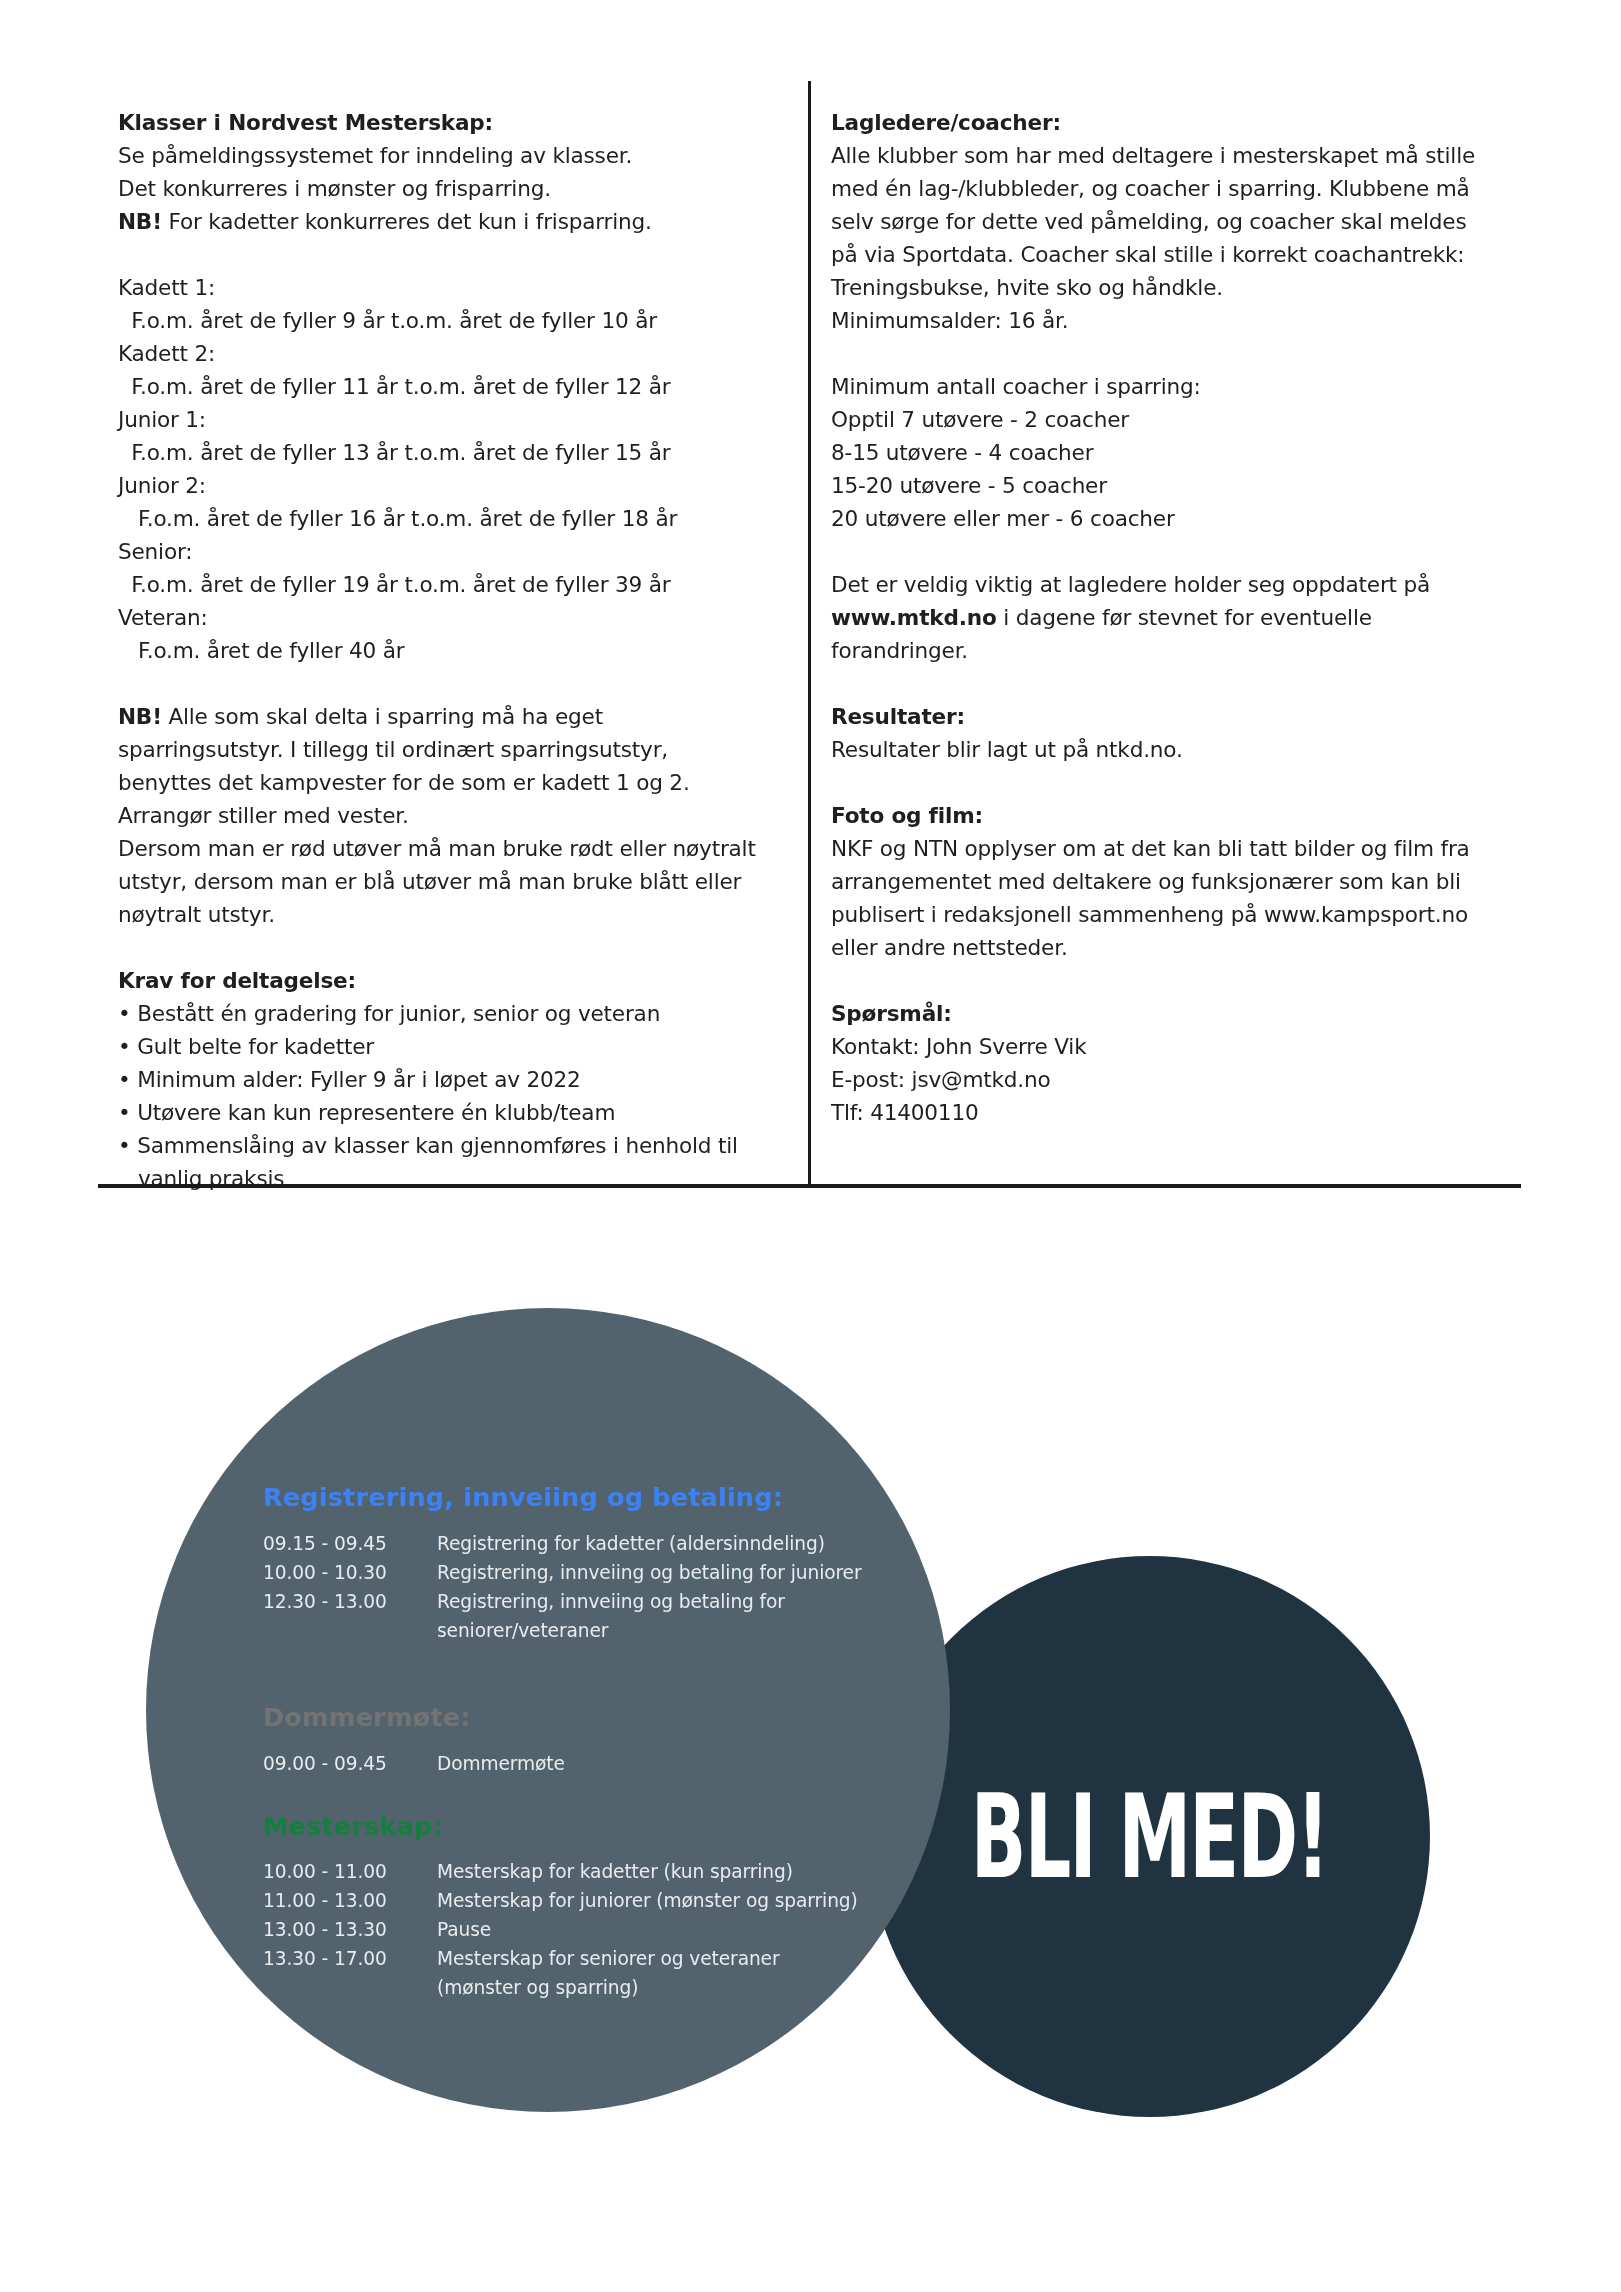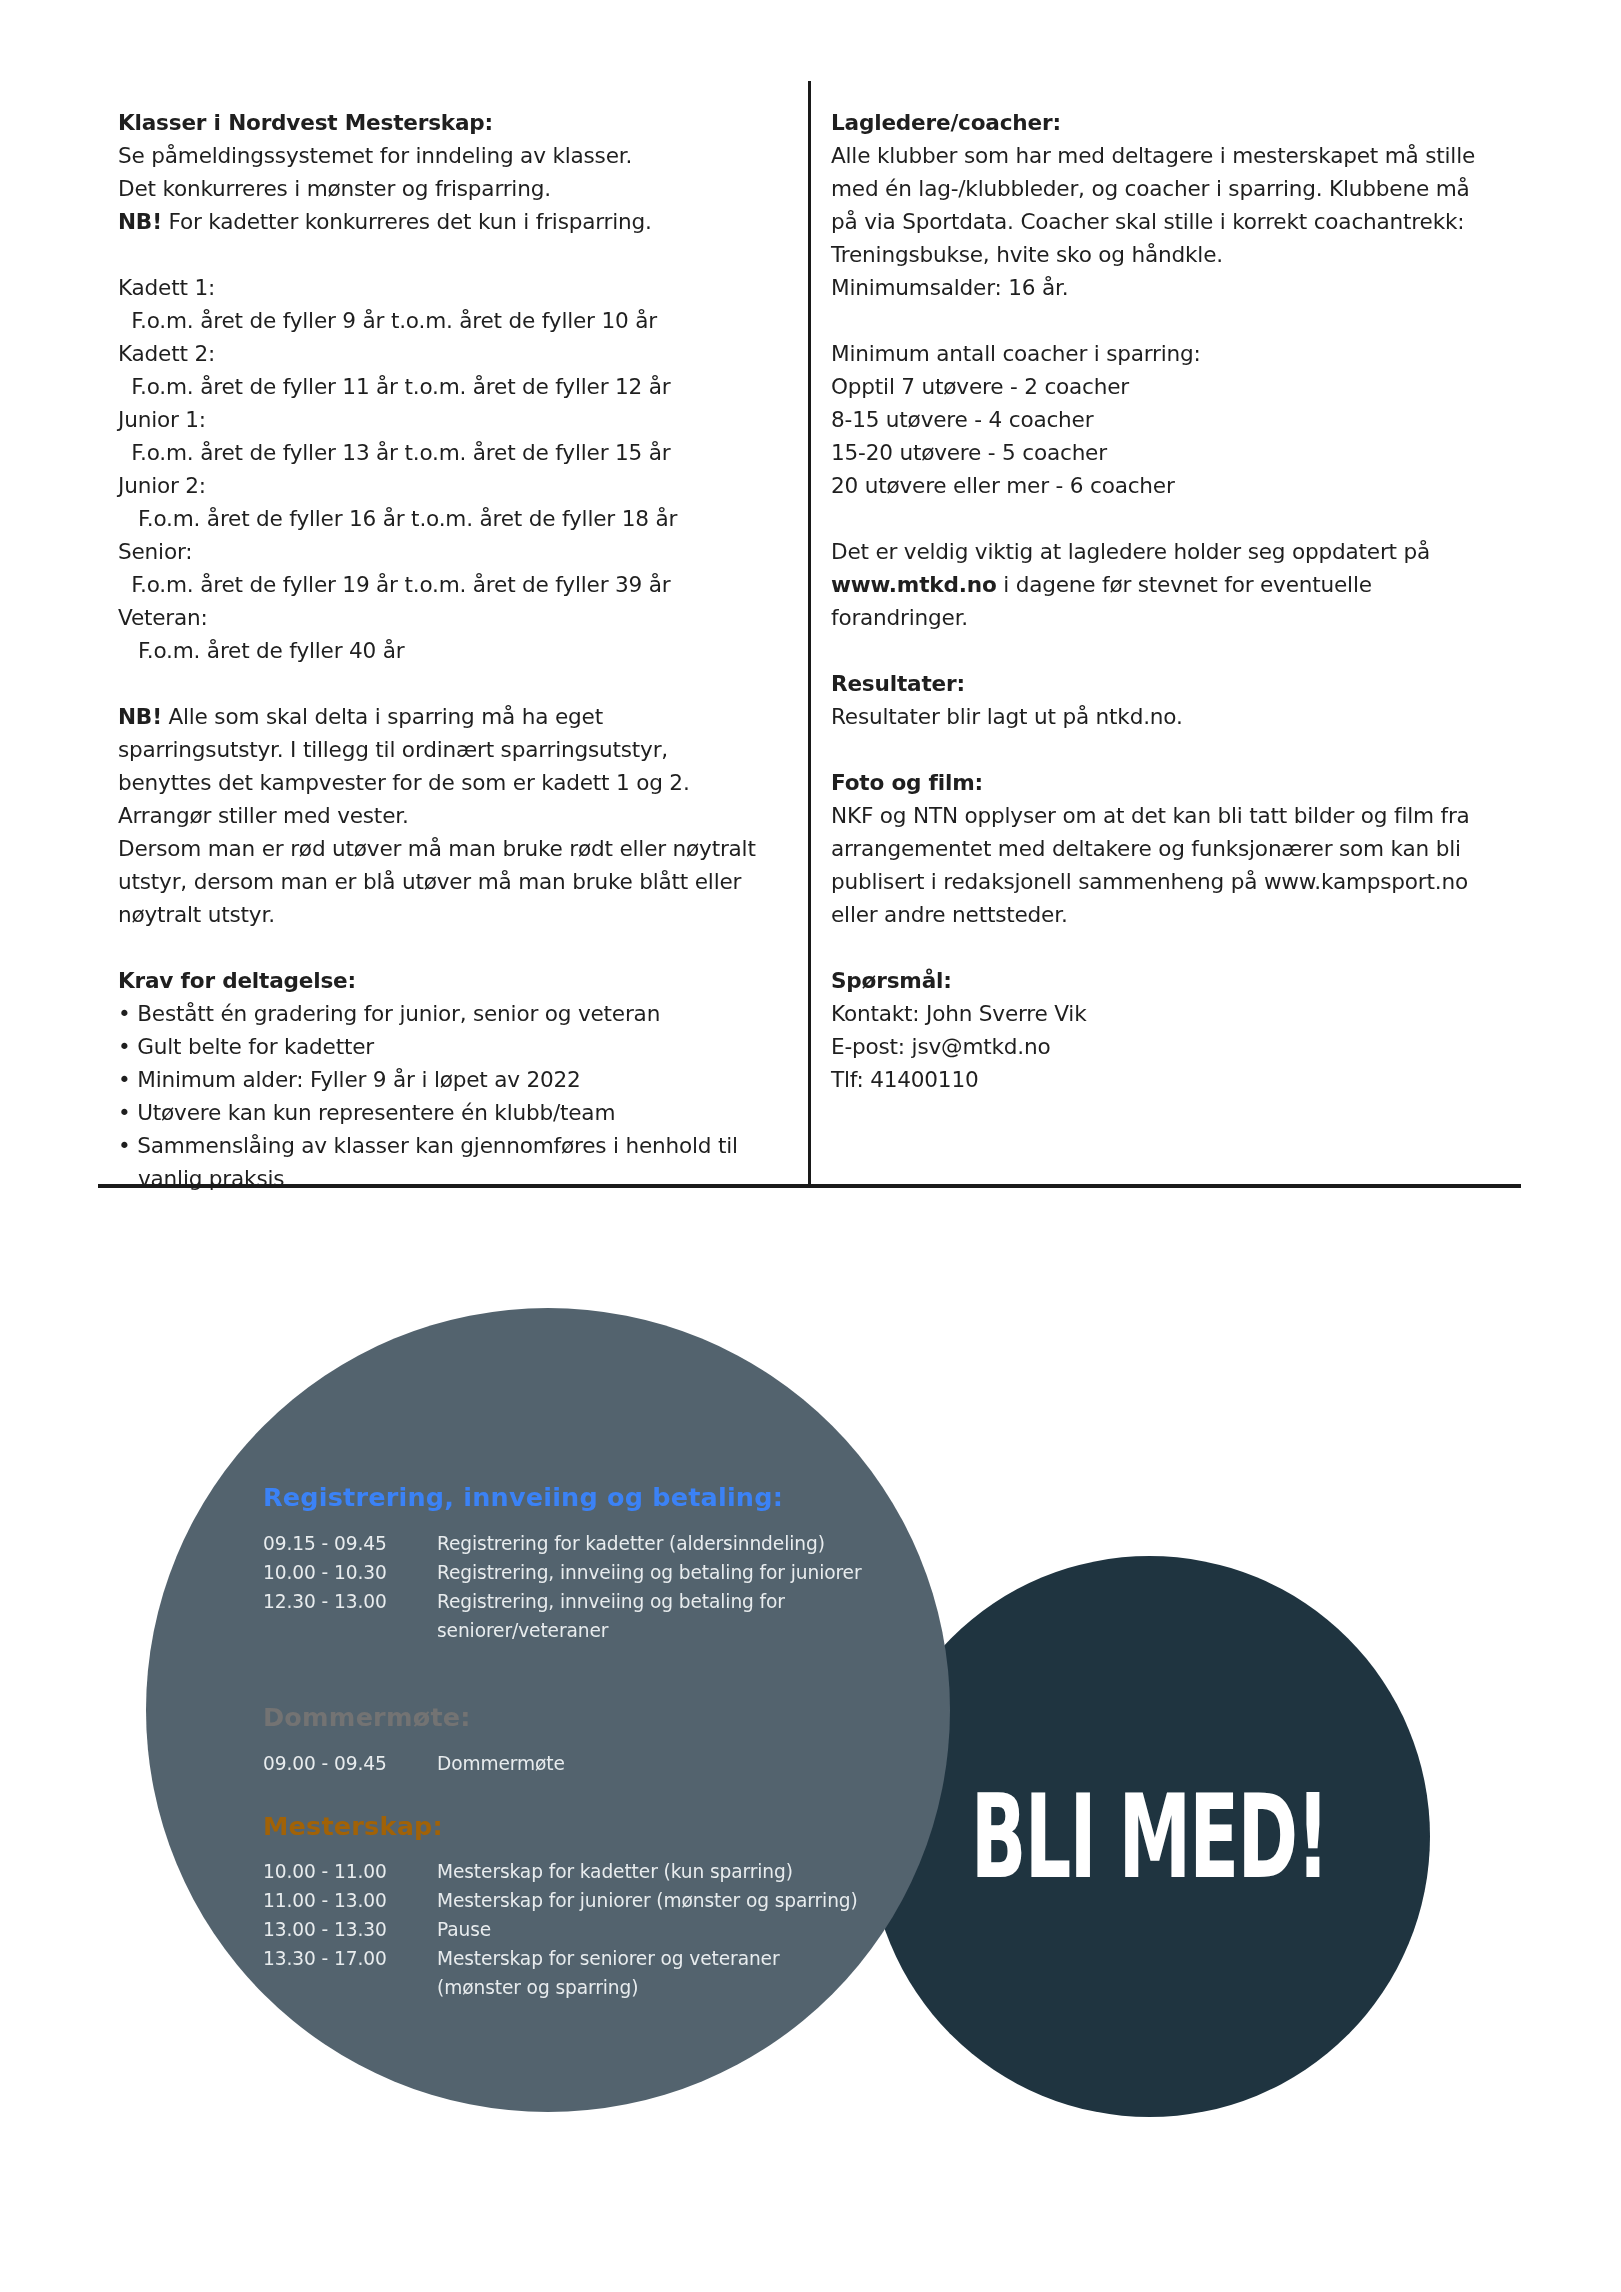--- a/index.html
+++ b/index.html
@@ -120,20 +120,21 @@
       <div class="line">• Sammenslåing av klasser kan gjennomføres i henhold til</div>
       <div class="line">   vanlig praksis</div>
     </section>
 
   <div class="v-divider" style="background: rgb(26, 26, 26);"></div>
 
   <section class="col col-right">
       <div class="line"><span class="b">Lagledere/coacher:</span></div>
       <div class="line">Alle klubber som har med deltagere i mesterskapet må stille</div>
       <div class="line">med én lag-/klubbleder, og coacher i sparring. Klubbene må</div>
+      <div class="line">selv sørge for dette ved påmelding, og coacher skal meldes</div>
       <div class="line">på via Sportdata. Coacher skal stille i korrekt coachantrekk:</div>
       <div class="line">Treningsbukse, hvite sko og håndkle.</div>
       <div class="line">Minimumsalder: 16 år.</div>
       <div class="line">&nbsp;</div>
       <div class="line">Minimum antall coacher i sparring:</div>
       <div class="line">Opptil 7 utøvere - 2 coacher</div>
       <div class="line">8-15 utøvere - 4 coacher</div>
       <div class="line">15-20 utøvere - 5 coacher</div>
       <div class="line">20 utøvere eller mer - 6 coacher</div>
       <div class="line">&nbsp;</div>
@@ -190,21 +191,21 @@
       <div class="sec">
         <div class="sec-heading" style="color: #737373;">Dommermøte:</div>
         <div class="srow">
           <div class="time">09.00 - 09.45</div>
           <div class="desc">
             <div class="desc-line">Dommermøte</div>
           </div>
         </div>
       </div>
       <div class="sec">
-        <div class="sec-heading" style="color: #a16207;">Mesterskap:</div>
+        <div class="sec-heading" style="color: #15803d;">Mesterskap:</div>
         <div class="srow">
           <div class="time">10.00 - 11.00</div>
           <div class="desc">
             <div class="desc-line">Mesterskap for kadetter (kun sparring)</div>
           </div>
         </div>
         <div class="srow">
           <div class="time">11.00 - 13.00</div>
           <div class="desc">
             <div class="desc-line">Mesterskap for juniorer (mønster og sparring)</div>

